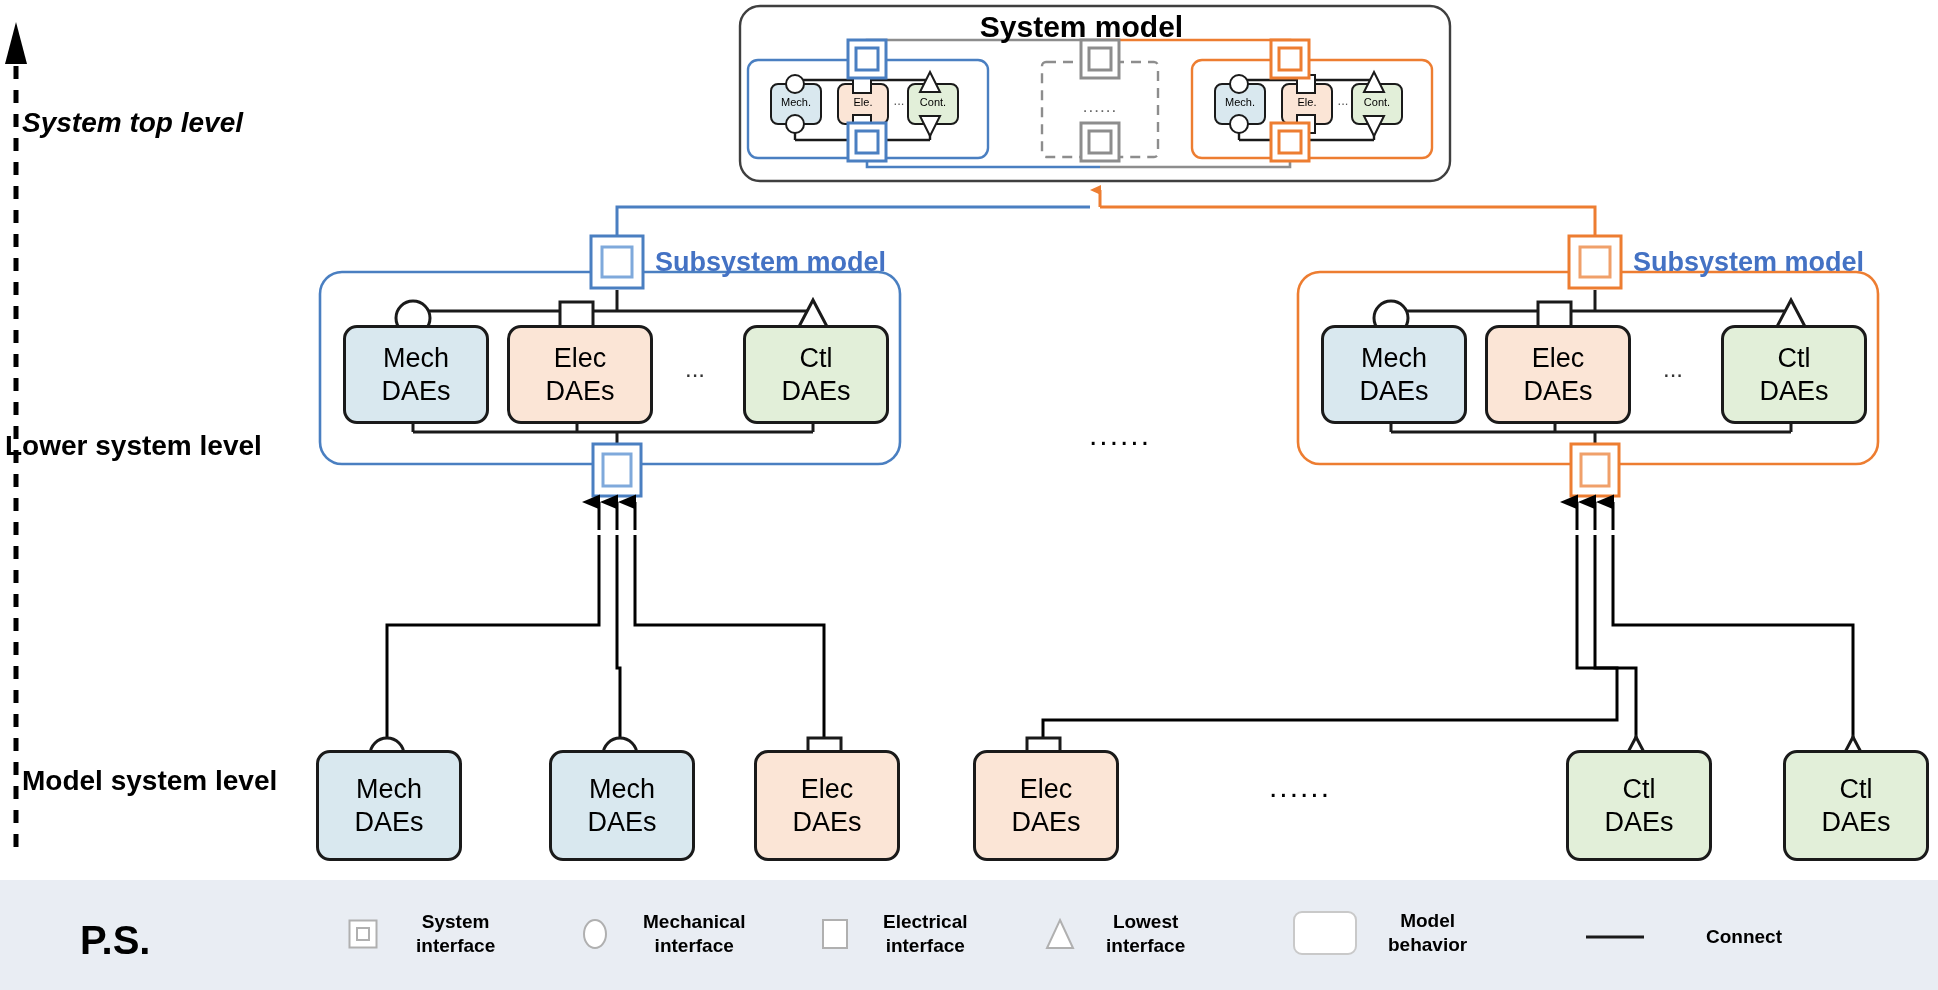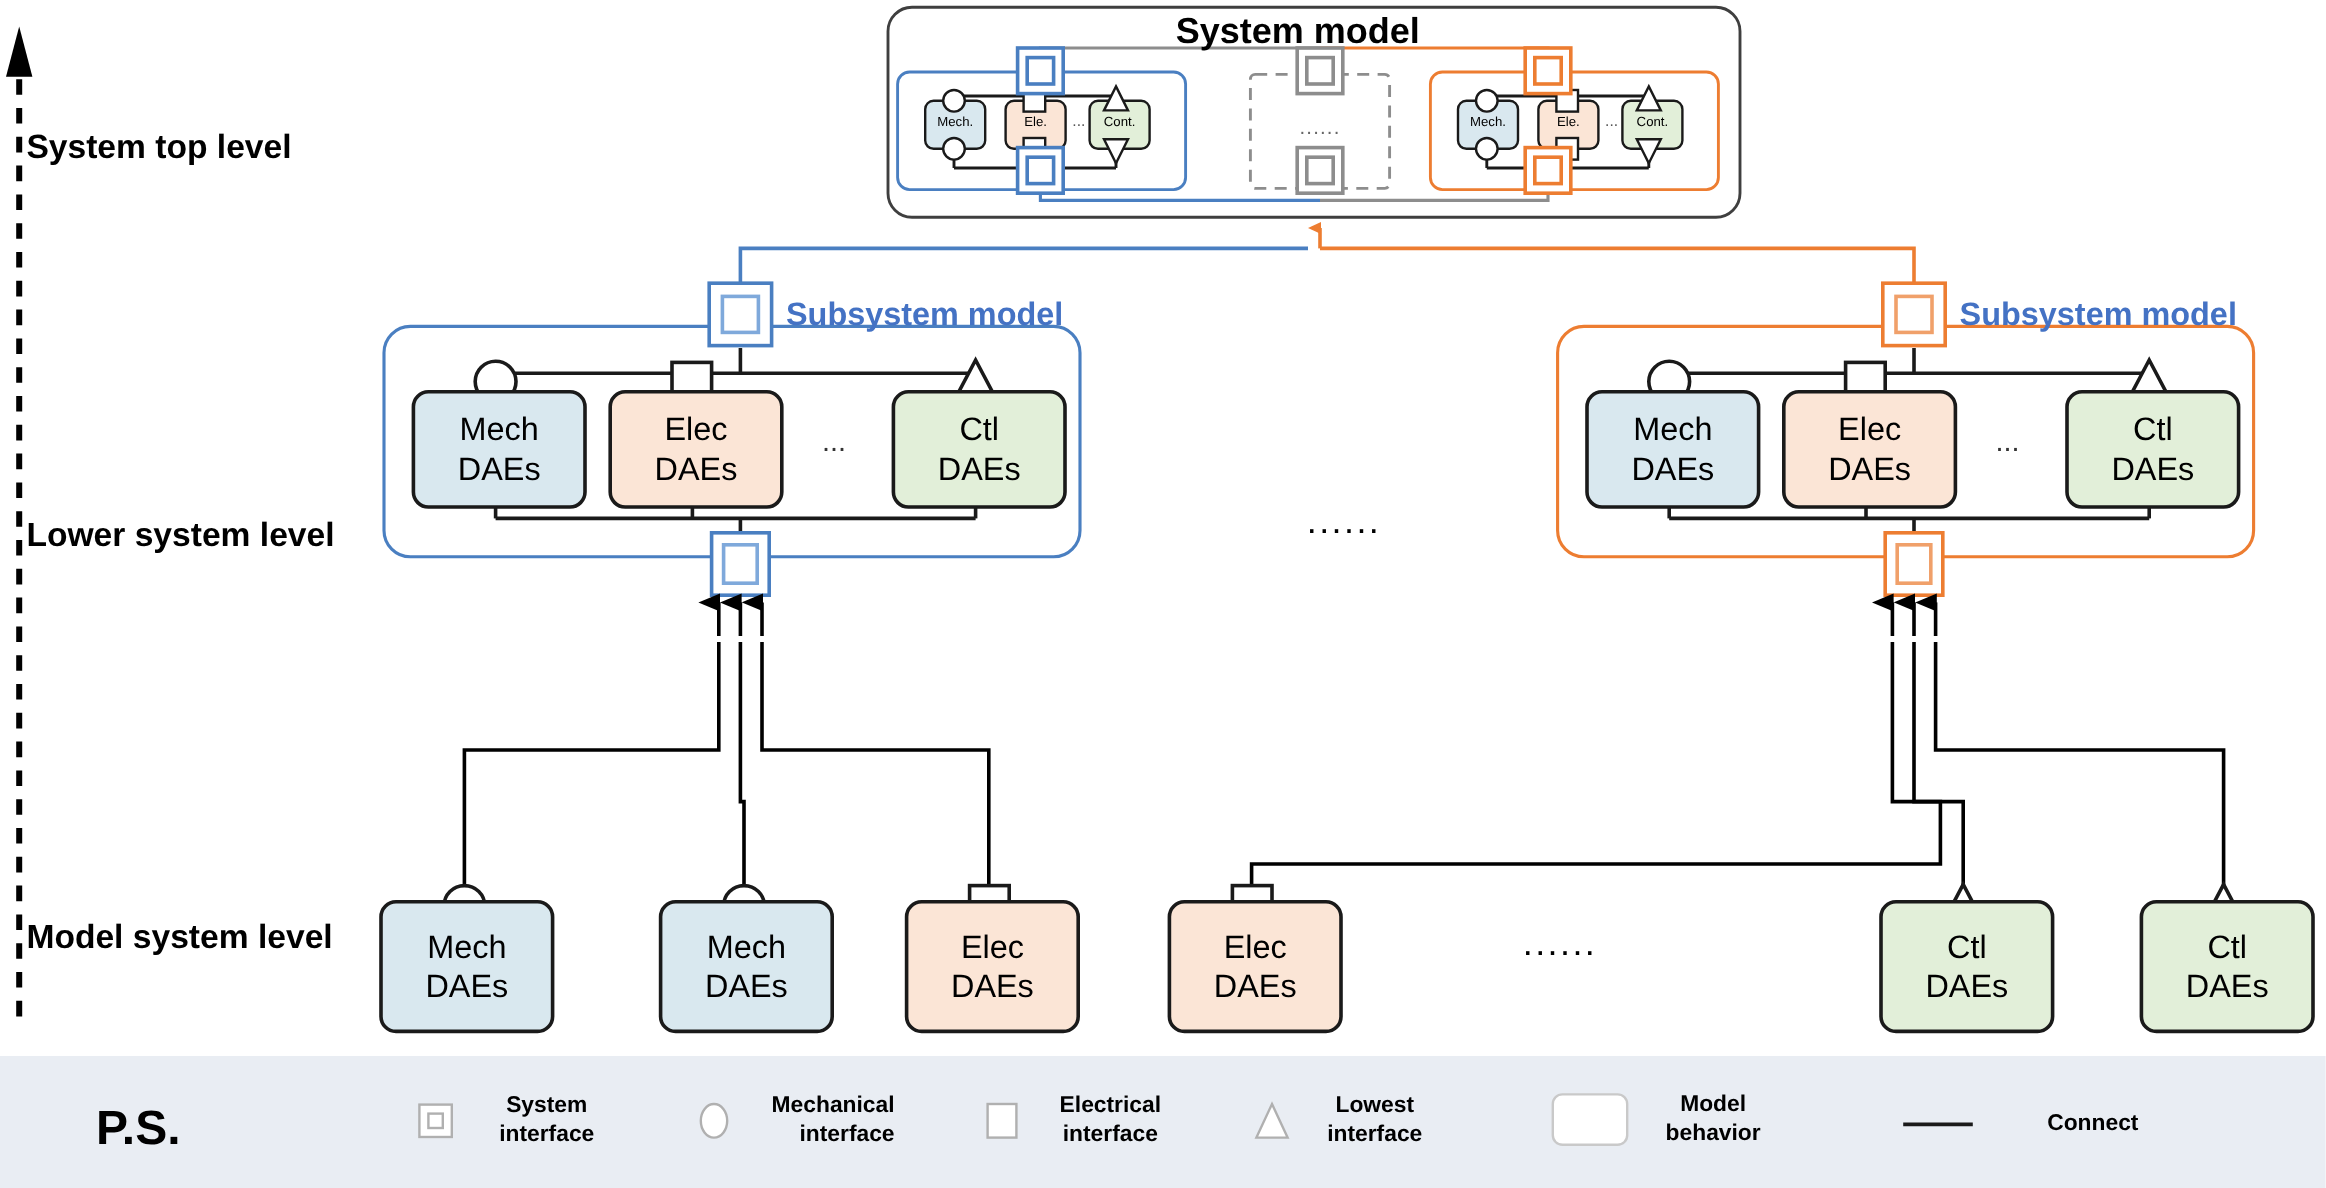--- a/index.html
+++ b/index.html
@@ -247,22 +247,22 @@
     <g>
       <circle cx="387" cy="755" r="17" fill="#fff" stroke="#1a1a1a" stroke-width="3"></circle>
       <circle cx="620" cy="755" r="17" fill="#fff" stroke="#1a1a1a" stroke-width="3"></circle>
       <rect x="808" y="738" width="33" height="33" fill="#fff" stroke="#1a1a1a" stroke-width="3"></rect>
       <rect x="1027" y="738" width="33" height="33" fill="#fff" stroke="#1a1a1a" stroke-width="3"></rect>
       <path d="M1636,737 L1655,773 L1617,773 Z" fill="#fff" stroke="#1a1a1a" stroke-width="3"></path>
       <path d="M1853,737 L1872,773 L1834,773 Z" fill="#fff" stroke="#1a1a1a" stroke-width="3"></path>
     </g>
   </svg>
 
-  <div class="lvl-label" style="left:22px;top:107px;font-size:28px;">System top level</div>
-  <div class="lvl-label" style="left:22px;top:430px;font-size:28px;text-align:center;">Lower system level</div>
+  <div class="lvl-label" style="left:22px;top:107px;font-size:28px;font-style:italic;">System top level</div>
+  <div class="lvl-label" style="left:5px;top:430px;font-size:28px;text-align:center;">Lower system level</div>
   <div class="lvl-label" style="left:22px;top:765px;font-size:28px;">Model system level</div>
 
   <div style="position:absolute;left:740px;top:10px;width:683px;text-align:center;
               font-size:30px;font-weight:700;color:#000;">System model</div>
 
   <div style="position:absolute;left:771px;top:96px;width:50px;text-align:center;font-size:11px;color:#000;">Mech.</div>
   <div style="position:absolute;left:838px;top:96px;width:50px;text-align:center;font-size:11px;color:#000;">Ele.</div>
   <div style="position:absolute;left:908px;top:96px;width:50px;text-align:center;font-size:11px;color:#000;">Cont.</div>
   <div style="position:absolute;left:888px;top:93px;width:22px;text-align:center;font-size:13px;color:#555;">...</div>
 
@@ -373,21 +373,21 @@
     <span class="lg-text" style="margin-left:30px;">System
 interface</span>
   </div>
 
   <div class="lg-item" style="left:575px;top:910px;">
     <span class="lg-sym" style="width:40px;height:46px;">
       <svg width="30" height="34" viewBox="0 0 30 34">
         <ellipse cx="15" cy="17" rx="11" ry="14" fill="#fff" stroke="#b0b0b0" stroke-width="2"></ellipse>
       </svg>
     </span>
-    <span class="lg-text" style="margin-left:28px;text-align:right;">Mechanical
+    <span class="lg-text" style="margin-left:28px;">Mechanical
 interface</span>
   </div>
 
   <div class="lg-item" style="left:815px;top:910px;align-items:center;">
     <span class="lg-sym" style="width:40px;height:46px;">
       <svg width="28" height="34" viewBox="0 0 28 34">
         <rect x="2" y="3" width="24" height="28" fill="#fff" stroke="#b0b0b0" stroke-width="2"></rect>
       </svg>
     </span>
     <span class="lg-text" style="margin-left:28px;">Electrical

